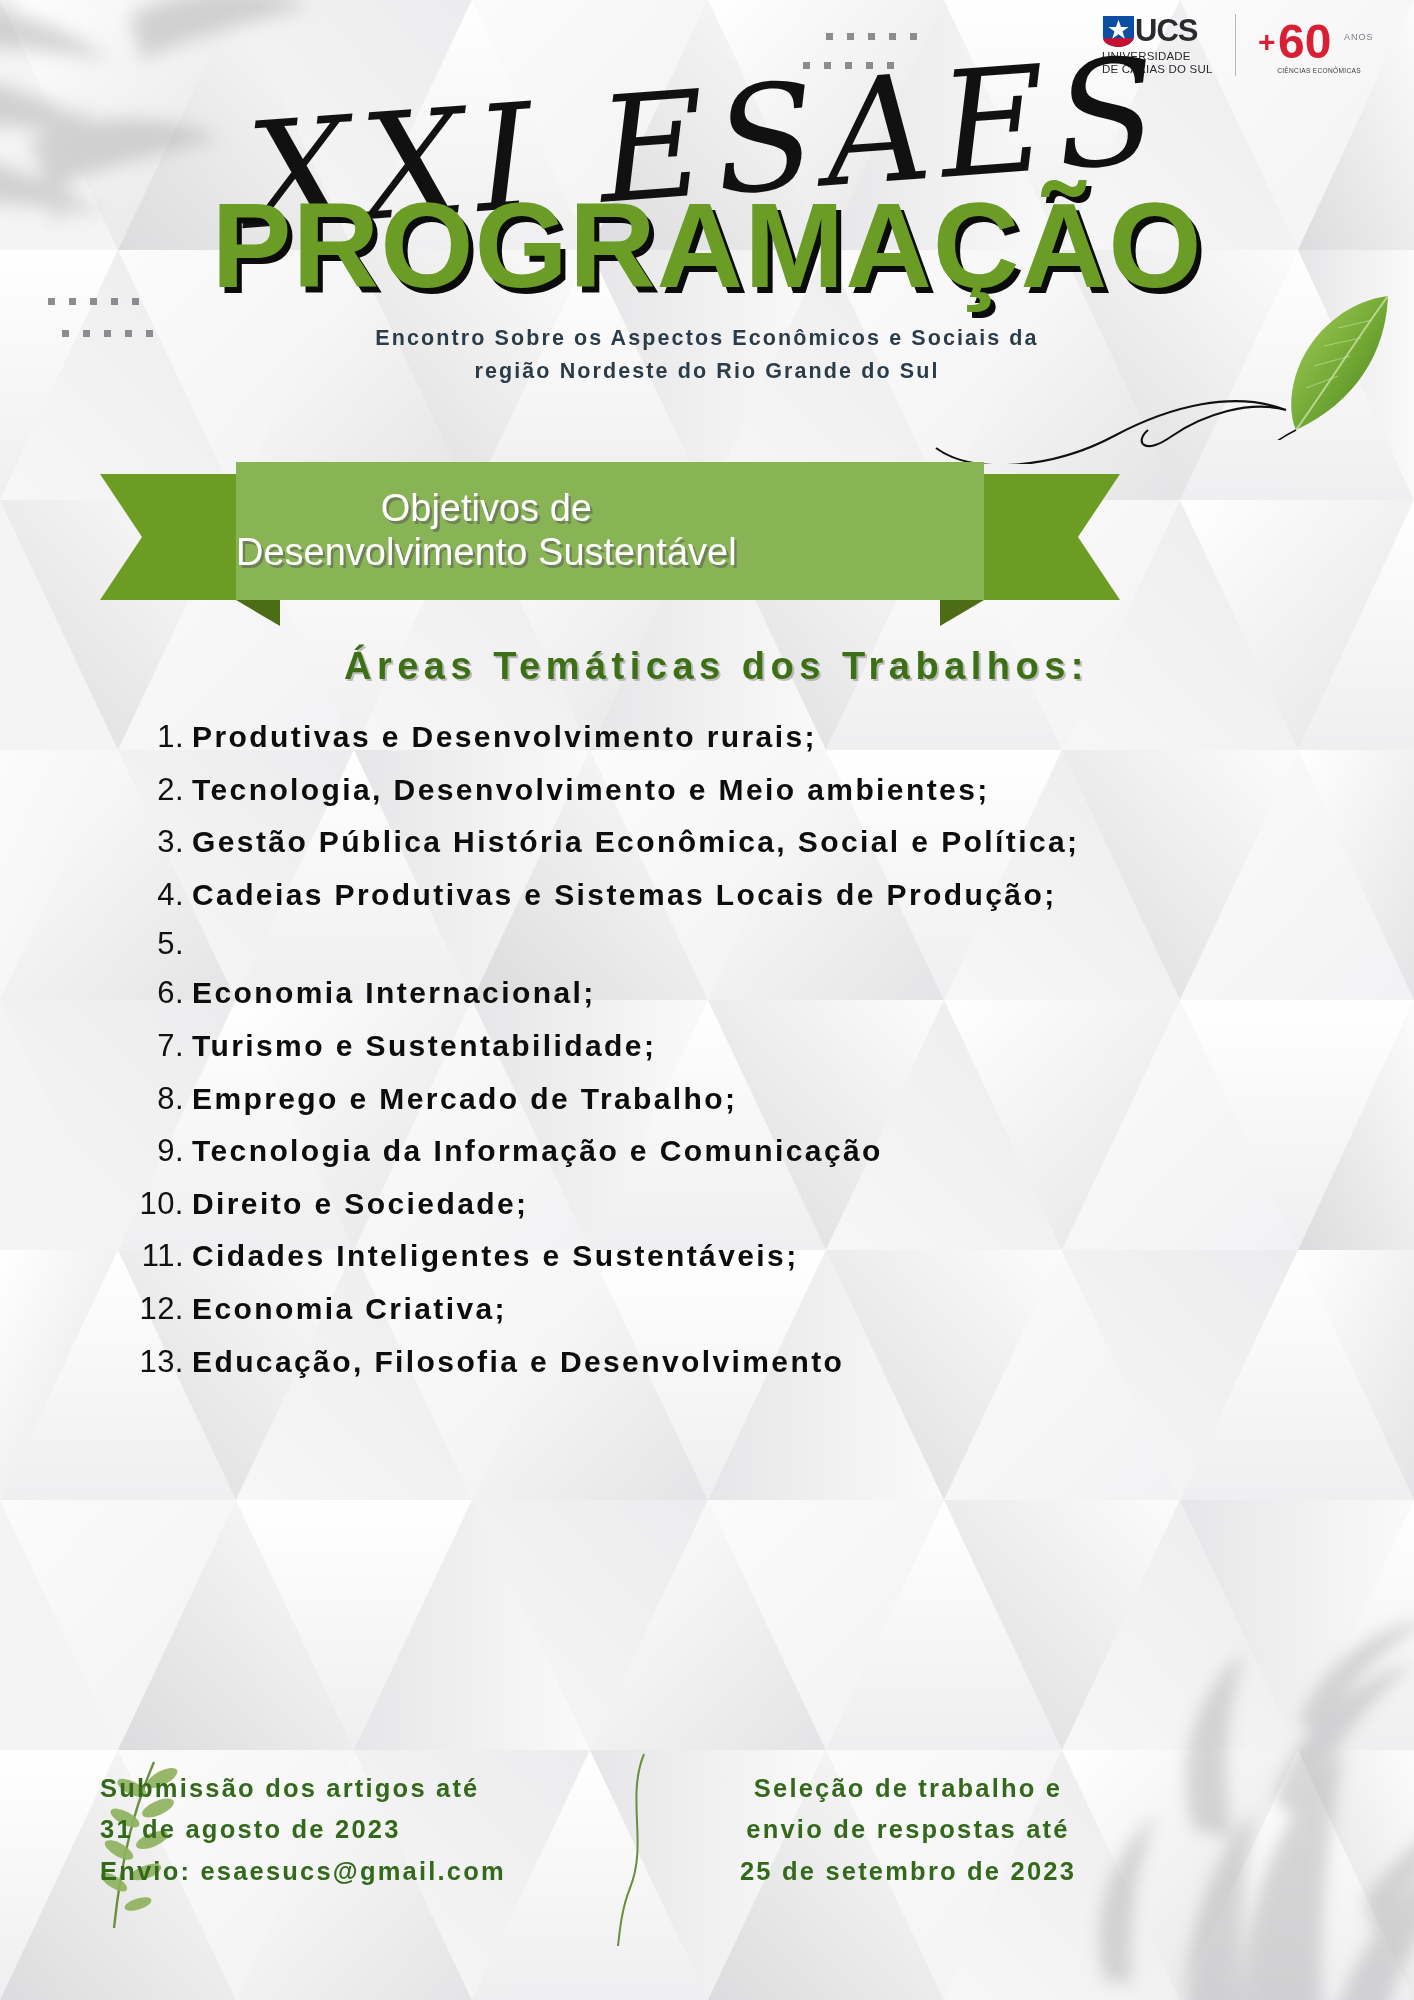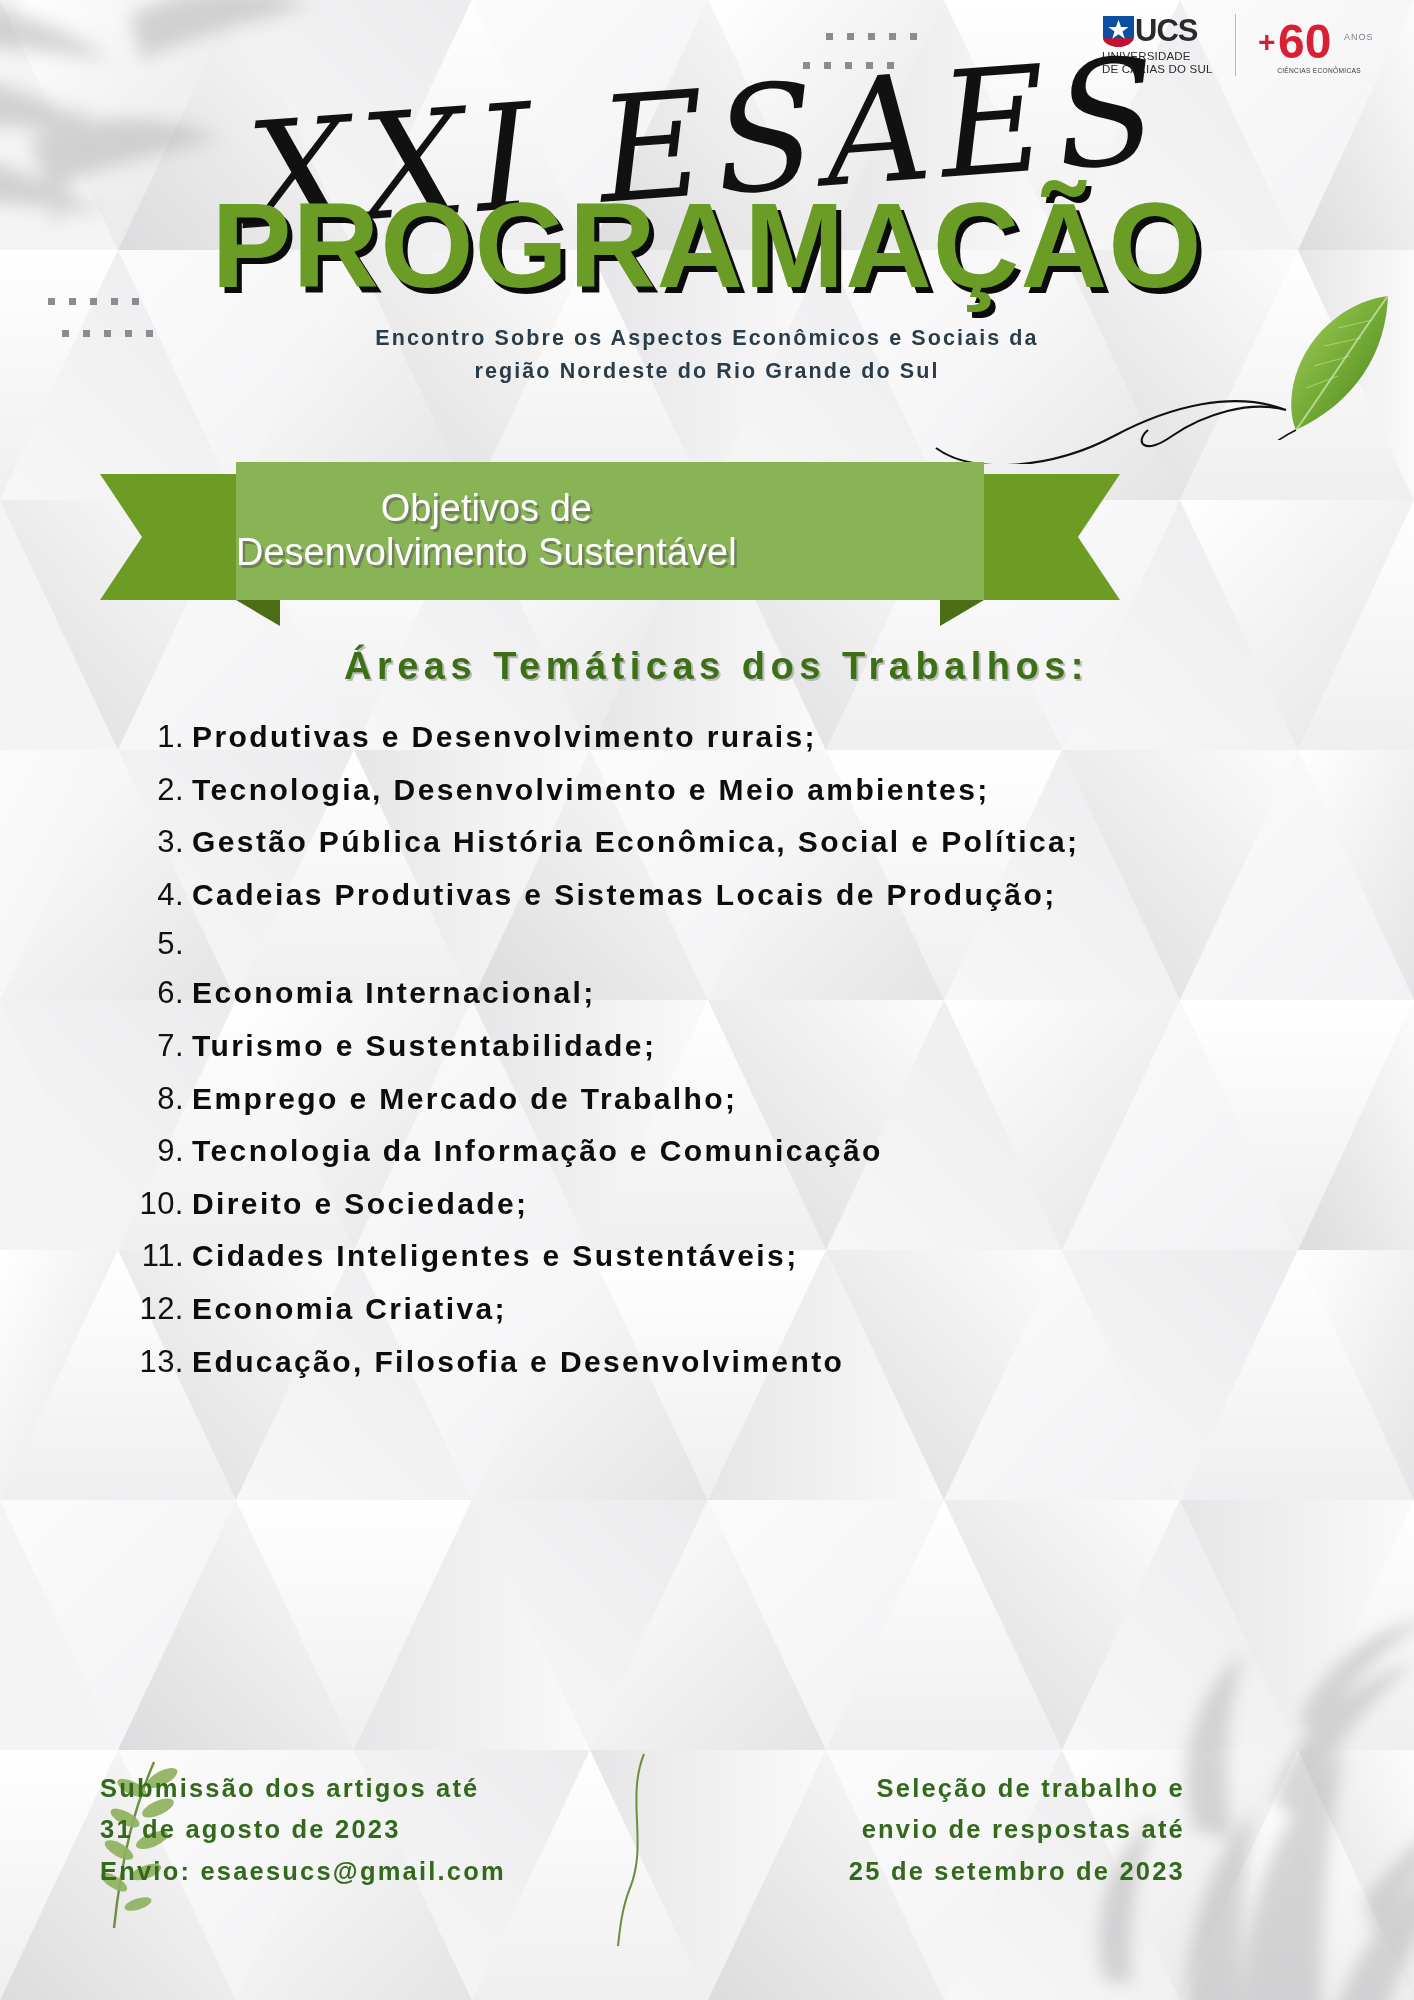--- a/index.html
+++ b/index.html
@@ -169,21 +169,21 @@
     position:absolute; left:0; right:0; top:1768px; height:160px;
   }
   .foot-col {
     position:absolute; top:0;
     font-family:"Liberation Sans", sans-serif;
     font-weight:bold; font-size:25.5px;
     letter-spacing:2.2px; color:#33691a;
     line-height:1.62;
   }
   .foot-left  { left:100px; width:520px; text-align:left; }
-  .foot-right { left:665px; width:520px; text-align:right; }
+  .foot-right { left:648px; width:520px; text-align:center; }
   .foot-sep { position:absolute; left:600px; top:-16px; width:60px; height:196px; }
   .branch { position:absolute; left:92px; top:-12px; width:90px; height:180px; }
 
 </style>
 </head>
 <body>
 
 <div class="poster">
 
   <svg class="polybg" viewBox="0 0 1414 2000" preserveAspectRatio="none">

